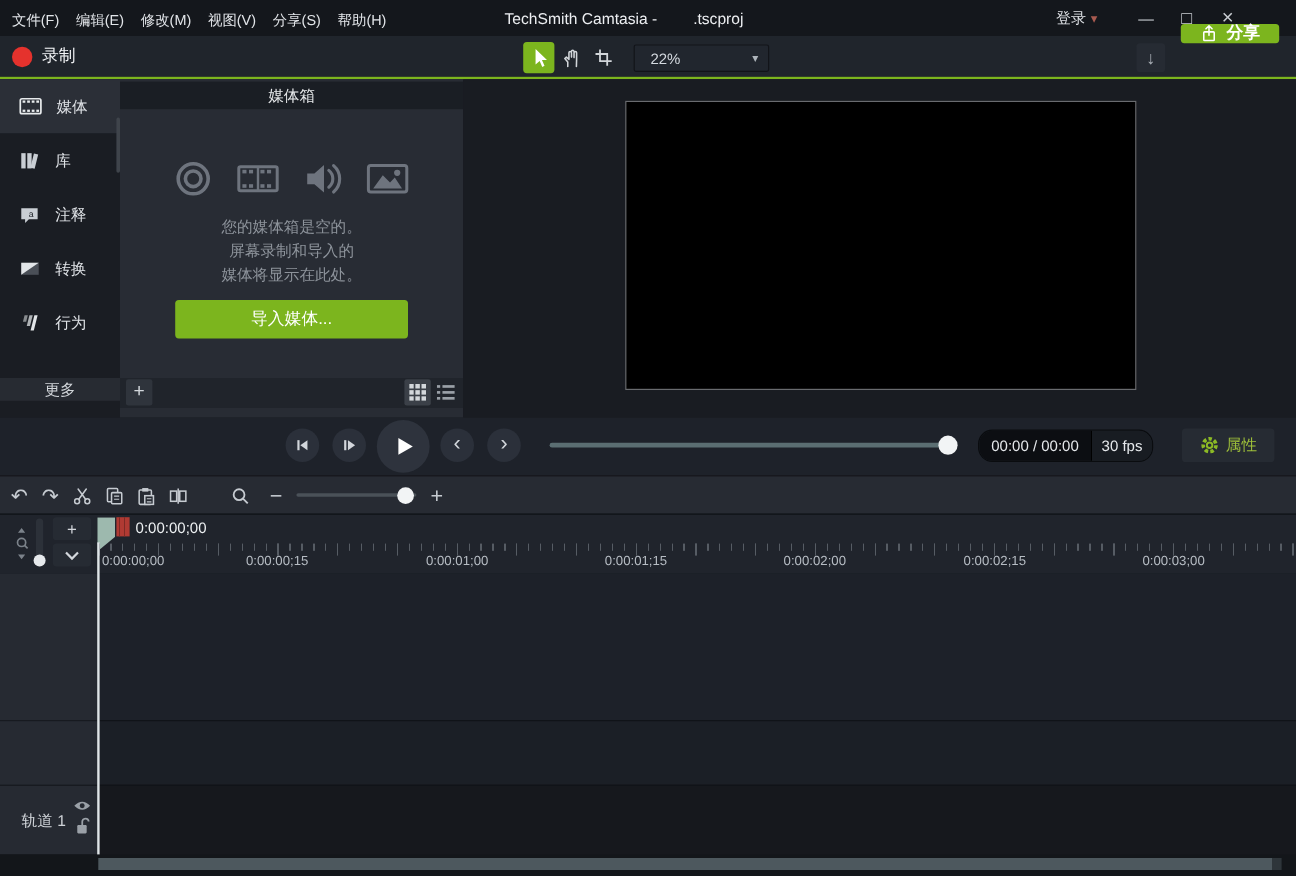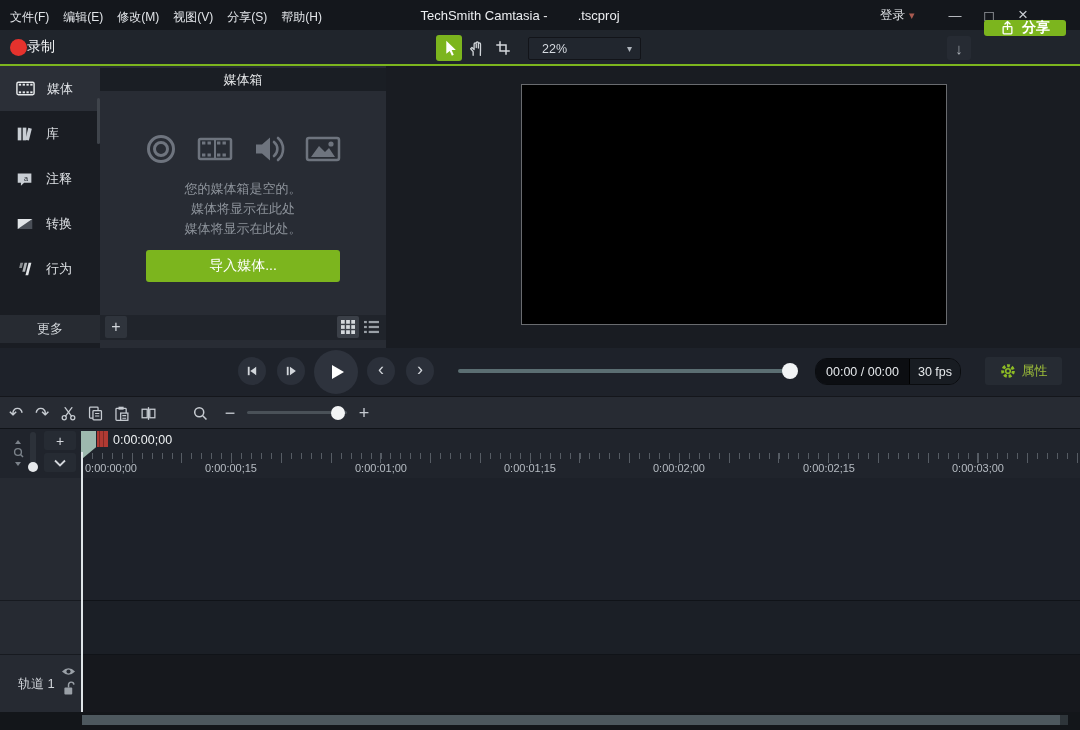--- a/index.html
+++ b/index.html
@@ -16,21 +16,21 @@
   .recordbar{left:0;top:30px;width:1080px;height:34px;background:#20252c;}
   .greenline{left:0;top:64px;width:1080px;height:2px;background:#7cb51e;}
   .toolbtn{width:26px;height:26px;border-radius:3px;display:flex;align-items:center;justify-content:center;}
   .toolbtn.sel{background:#7cb51e;}
   .dropdown{background:#21262e;border:1px solid #121419;border-radius:2px;color:#d5dae0;font-size:12.5px;display:flex;align-items:center;}
   .greenbtn{background:#7cb51e;border-radius:3px;color:#fff;display:flex;align-items:center;justify-content:center;gap:7px;font-size:14px;}
   
   .sidebar{left:0;top:66px;width:100px;height:282px;background:#1a1d23;}
   .side-item{display:flex;align-items:center;gap:11px;height:45px;padding-left:15px;font-size:13px;color:#dfe2e6;}
   .side-item.sel{background:#2b2f37;}
-  .more-strip{position:absolute;left:0;top:249px;width:100px;height:28px;background:#272b32;display:flex;align-items:center;justify-content:center;font-size:13px;color:#d2d6da;}
+  .more-strip{position:absolute;left:0;top:249px;width:100px;height:19px;background:#272b32;display:flex;align-items:center;justify-content:center;font-size:13px;color:#d2d6da;}
   
   .mediabin{left:100px;top:66px;width:286px;height:282px;background:#282c34;}
   .mb-header{position:absolute;left:0;top:2px;width:286px;height:23px;background:#1a1e24;display:flex;align-items:center;justify-content:center;font-size:13px;color:#e6e8ea;}
   .mb-empty{position:absolute;left:0;top:113px;width:286px;text-align:center;font-size:13px;line-height:20px;color:#8d939b;}
   .mb-import{position:absolute;left:46px;top:184px;width:194px;height:32px;font-size:14px;}
   .mb-strip{position:absolute;left:0;top:249px;width:286px;height:25px;background:#20242b;}
   .sqbtn{position:absolute;width:22px;height:22px;border-radius:2px;background:#2f343c;display:flex;align-items:center;justify-content:center;color:#d3d7dc;font-size:16px;}
   
   .stage{left:386px;top:66px;width:694px;height:282px;background:#191c22;}
   .canvas{position:absolute;left:135px;top:18px;width:426px;height:241px;background:#000;border:1px solid #696b6f;}
@@ -78,21 +78,21 @@
     <span>登录</span>
     <span style="color:#a85a50;font-size:11px;">▾</span>
   </div>
   <div class="abs flex" style="left:938px;top:0;">
     <div class="winbtn">—</div>
     <div class="winbtn" style="font-size:15px;">□</div>
     <div class="winbtn" style="font-size:17px;">×</div>
   </div>
 
   <div class="recordbar abs"></div>
-  <div class="abs flex" style="left:10px;top:30px;height:34px;gap:0;">
+  <div class="abs flex" style="left:10px;top:30px;height:34px;gap:8px;">
     <span style="width:17px;height:17px;border-radius:50%;background:#e5322d;"></span>
     <span style="font-size:14px;color:#f2f4f6;">录制</span>
   </div>
   <div class="abs flex" style="left:436px;top:35px;gap:1px;">
     <div class="toolbtn sel">
       <span>
         <svg width="18" height="18" viewBox="0 0 20 20">
             <polygon points="7,2 7,16.5 10.8,13.2 13.2,18.6 15.3,17.6 12.9,12.3 17.6,12.3" fill="#fff"></polygon>
           </svg>
       </span>
@@ -231,21 +231,21 @@
       <span>
         <svg width="38" height="36" viewBox="0 0 38 36" fill="none" stroke="#6e747e">
           <rect x="3" y="7" width="32" height="22" rx="2" stroke-width="2.5"></rect>
           <polygon points="7,26 15,15 21,21 25,17 31,26" fill="#6e747e" stroke="none"></polygon>
           <circle cx="27" cy="13" r="2.6" fill="#6e747e" stroke="none"></circle>
         </svg>
       </span>
     </div>
     <div class="mb-empty">
       <div>您的媒体箱是空的。</div>
-      <div>媒体将显示在此处</div>
+      <div>屏幕录制和导入的</div>
       <div>媒体将显示在此处。</div>
     </div>
     <div class="greenbtn mb-import">
       <span>导入媒体...</span>
     </div>
     <div class="mb-strip">
       <div class="sqbtn" style="left:5px;top:1px;">
         <span>+</span>
       </div>
       <div class="sqbtn" style="left:237px;top:1px;background:#3b4048;">

